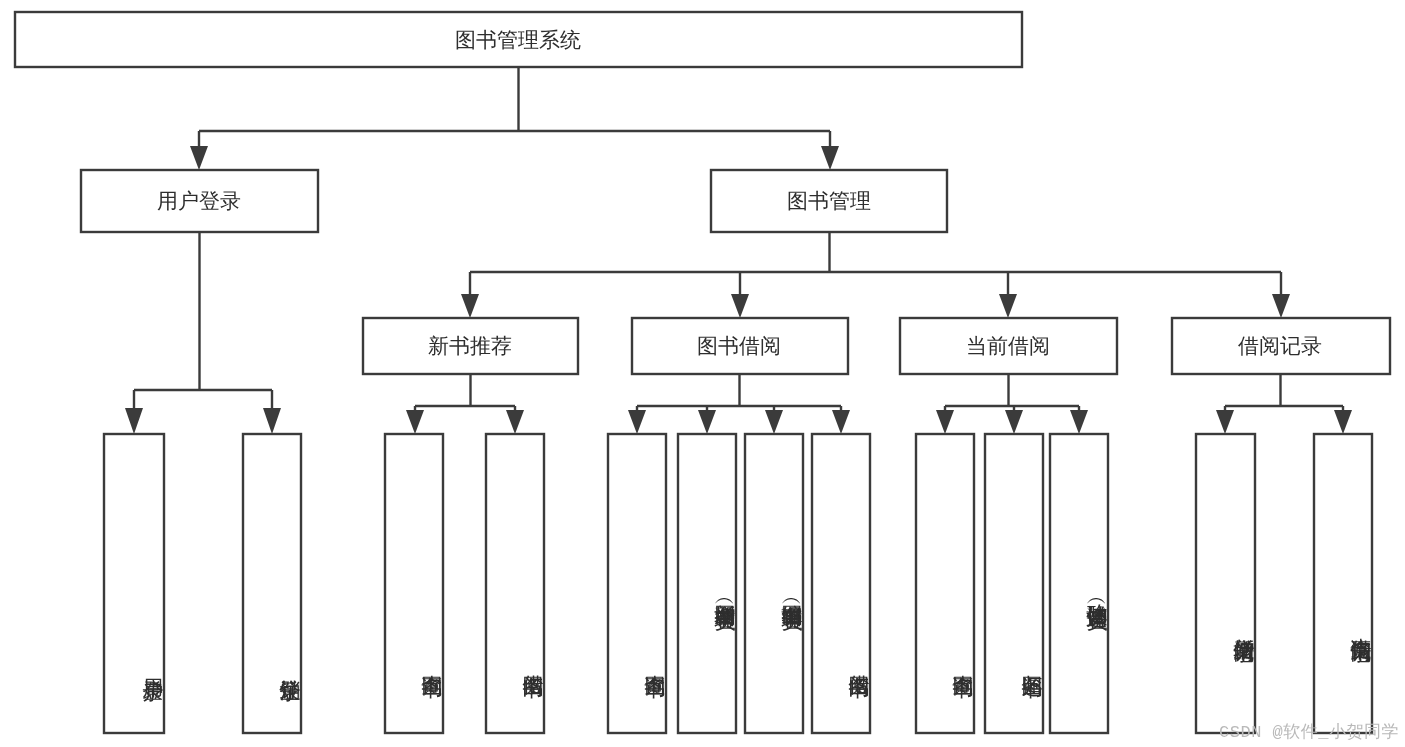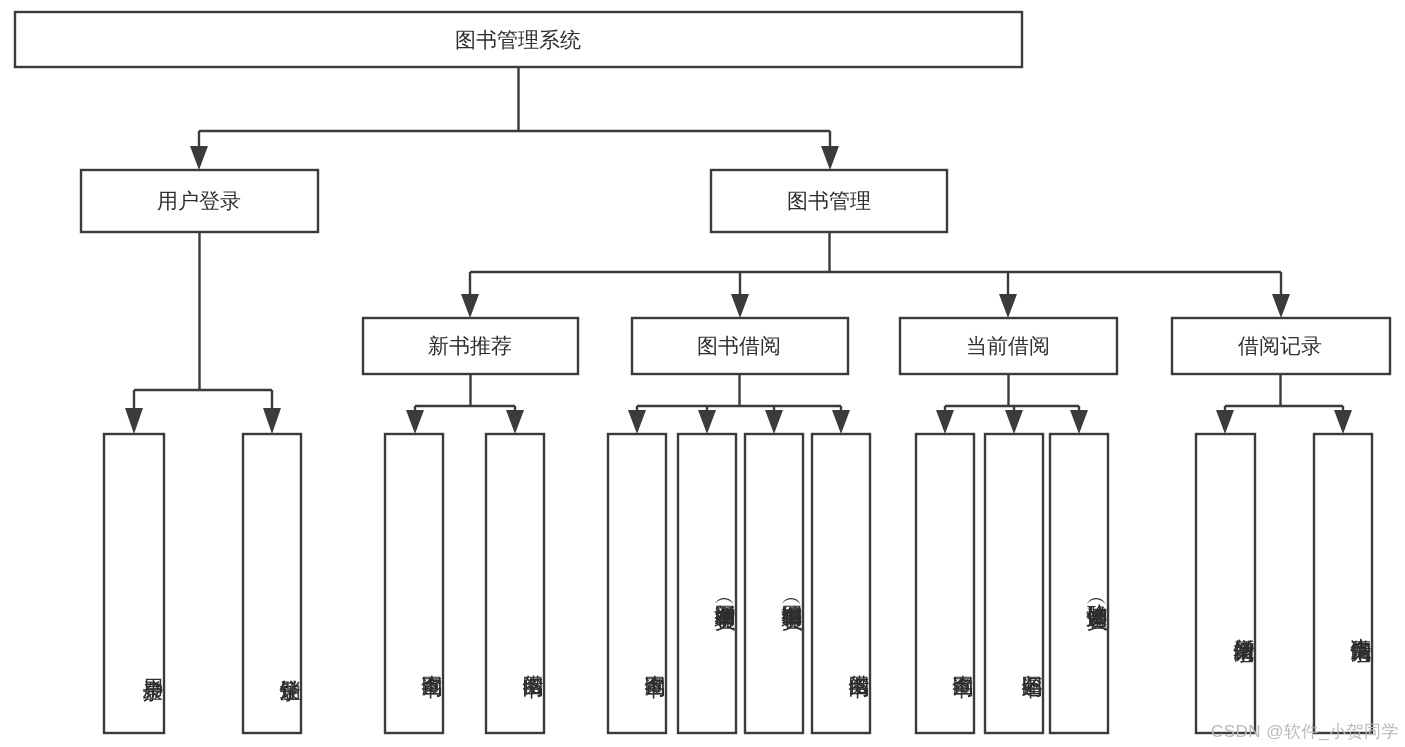--- a/index.html
+++ b/index.html
@@ -60,21 +60,21 @@
     display: flex;
     align-items: flex-start;
     justify-content: center;
     white-space: nowrap;
     pointer-events: none;
   }
   .watermark {
     position: absolute;
     right: 6px;
     bottom: 4px;
-    font-family: Liberation Sans, sans-serif;
+    font-family: Liberation Mono, monospace;
     font-size: 17px;
     color: #b9b9b9;
     letter-spacing: 0.5px;
     white-space: nowrap;
   }
 </style>
 </head>
 <body>
 
 <div id="diagram-root">

